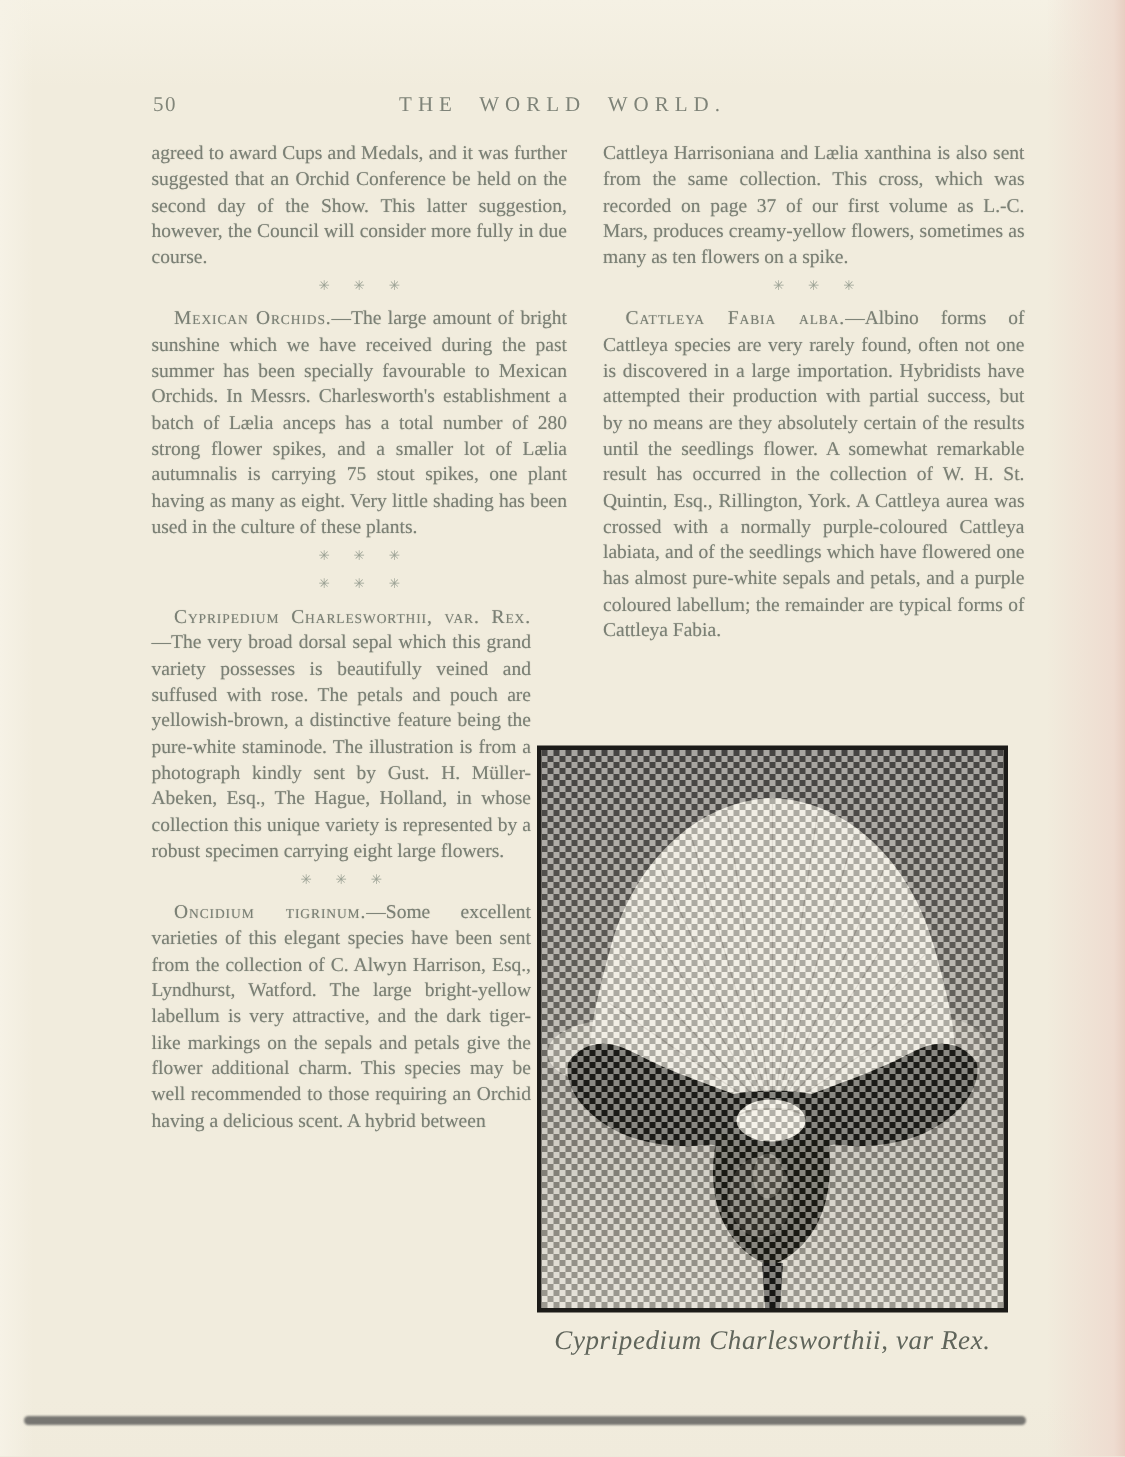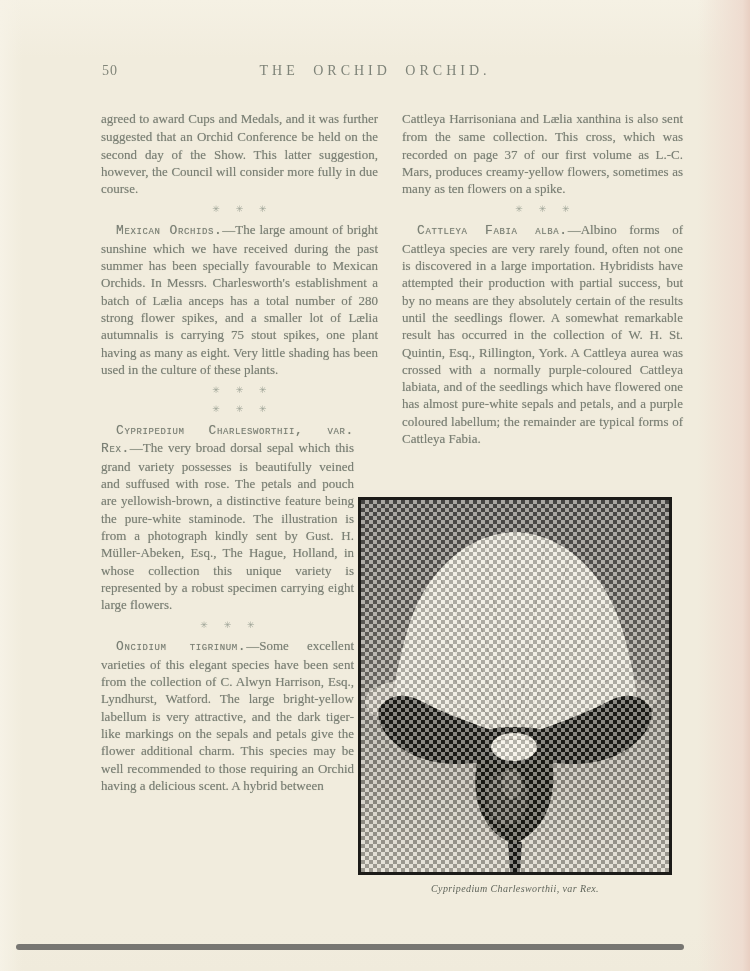--- a/index.html
+++ b/index.html
@@ -19,31 +19,31 @@
   .page-number{
     position:absolute;left:102px;top:63px;
     font-size:14px;letter-spacing:1px;color:#82867a;
   }
   .journal-header{
     position:absolute;left:50%;top:63px;transform:translateX(-50%);
     font-size:14px;letter-spacing:4px;word-spacing:7px;white-space:nowrap;
     color:#7e8378;
   }
   .col{
-    position:absolute;top:110px;
+    position:absolute;top:93px;
     font-size:13px;line-height:17.3px;text-align:justify;
     color:#7b8075;
     text-shadow:0 0 0.7px rgba(123,128,117,0.55);
   }
   .col-left{left:101px;width:277px;}
   .col-right{left:402px;width:281px;}
   .para{margin:0;}
   .para.indent{text-indent:15px;}
   .para.narrow{width:253px;}
-  .lead{font-variant:small-caps;letter-spacing:0.6px;font-family:Liberation Mono, monospace;}
+  .lead{font-variant:small-caps;letter-spacing:0.6px;}
   .separator{
     text-align:center;
     font-family:"DejaVu Sans",sans-serif;
     font-size:9px;line-height:13px;
     margin:6px 0 5px 0;
     color:#9ba194;word-spacing:13px;
     text-shadow:none;
   }
   .separator.narrow{width:253px;}
   .photo-frame{
@@ -55,36 +55,36 @@
   }
   .photo-frame svg{position:absolute;left:0;top:0;display:block;}
   .halftone{
     position:absolute;inset:0;
     background:repeating-conic-gradient(rgba(249,246,239,0.5) 0% 25%, rgba(32,32,30,0.30) 0% 50%);
     background-size:8px 8px;
     pointer-events:none;
   }
   .figure-caption{
     position:absolute;left:358px;top:883px;width:314px;
-    text-align:center;font-style:italic;font-size:10px;
+    text-align:center;font-style:italic;font-size:18px;
     color:#60655b;letter-spacing:0.4px;
   }
   .scan-artifact{
     position:absolute;left:16px;top:944px;width:668px;height:6px;
     background:rgba(72,72,72,0.72);
     border-radius:3px;filter:blur(0.6px);
   }
 </style>
 </head>
 <body>
 
 <div class="page">
 
   <div class="page-number">50</div>
-  <div class="journal-header">THE ORCHID ORCHID.</div>
+  <div class="journal-header">THE WORLD WORLD.</div>
 
   <div class="col col-left">
     <p class="para"><span class="lead"></span><span>agreed to award Cups and Medals, and it was further suggested that an Orchid Conference be held on the second day of the Show. This latter suggestion, however, the Council will consider more fully in due course.</span></p>
 
     <div class="separator">✳ ✳ ✳</div>
 
     <p class="para indent"><span class="lead">Mexican Orchids.</span><span>—The large amount of bright sunshine which we have received during the past summer has been specially favourable to Mexican Orchids. In Messrs. Charlesworth's establishment a batch of Lælia anceps has a total number of 280 strong flower spikes, and a smaller lot of Lælia autumnalis is carrying 75 stout spikes, one plant having as many as eight. Very little shading has been used in the culture of these plants.</span></p>
 
     <div class="separator">✳ ✳ ✳</div>
 

